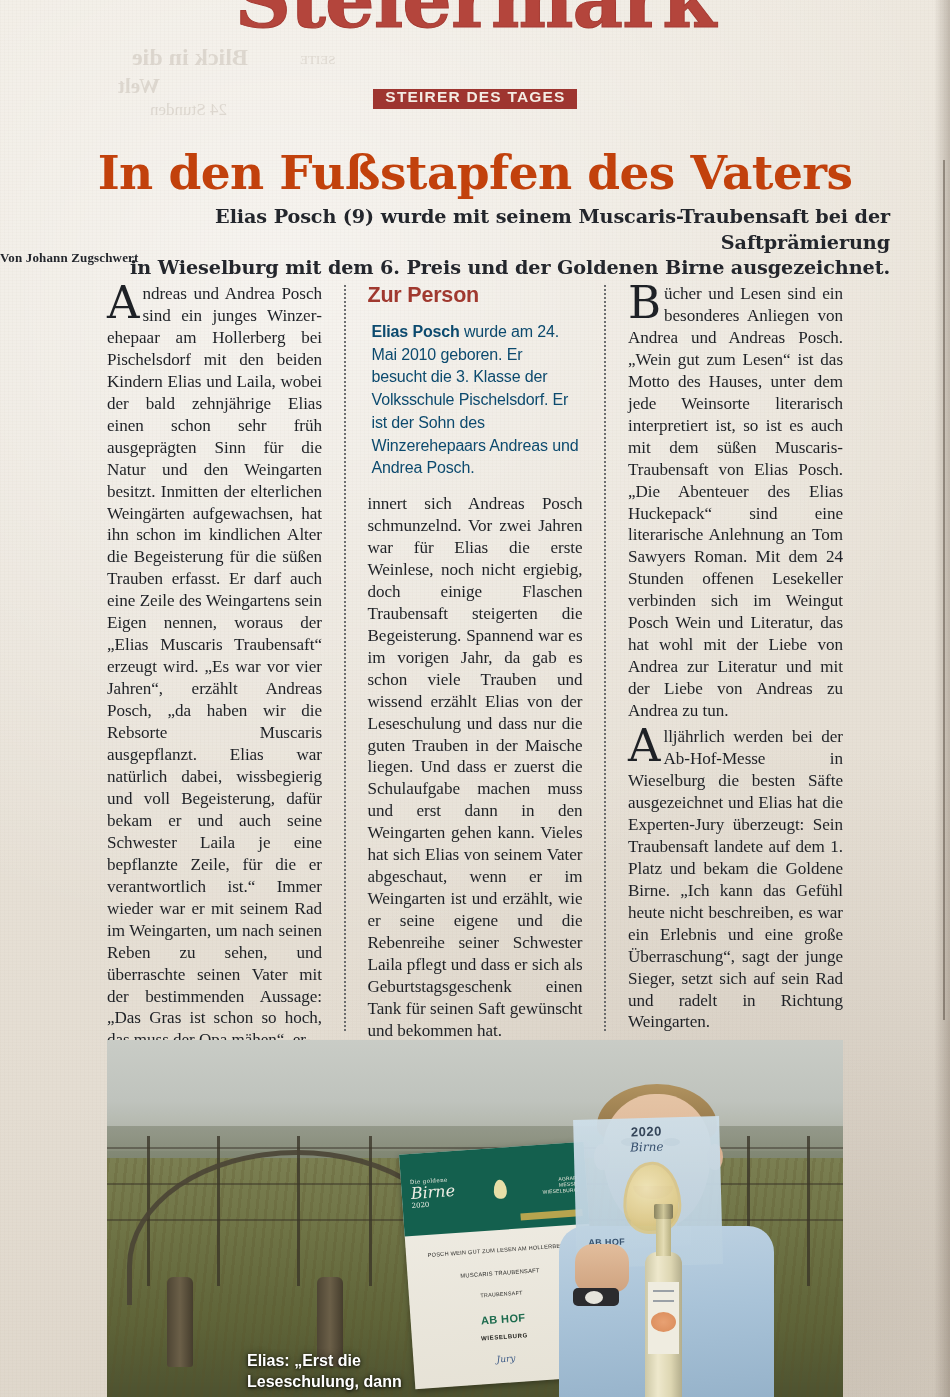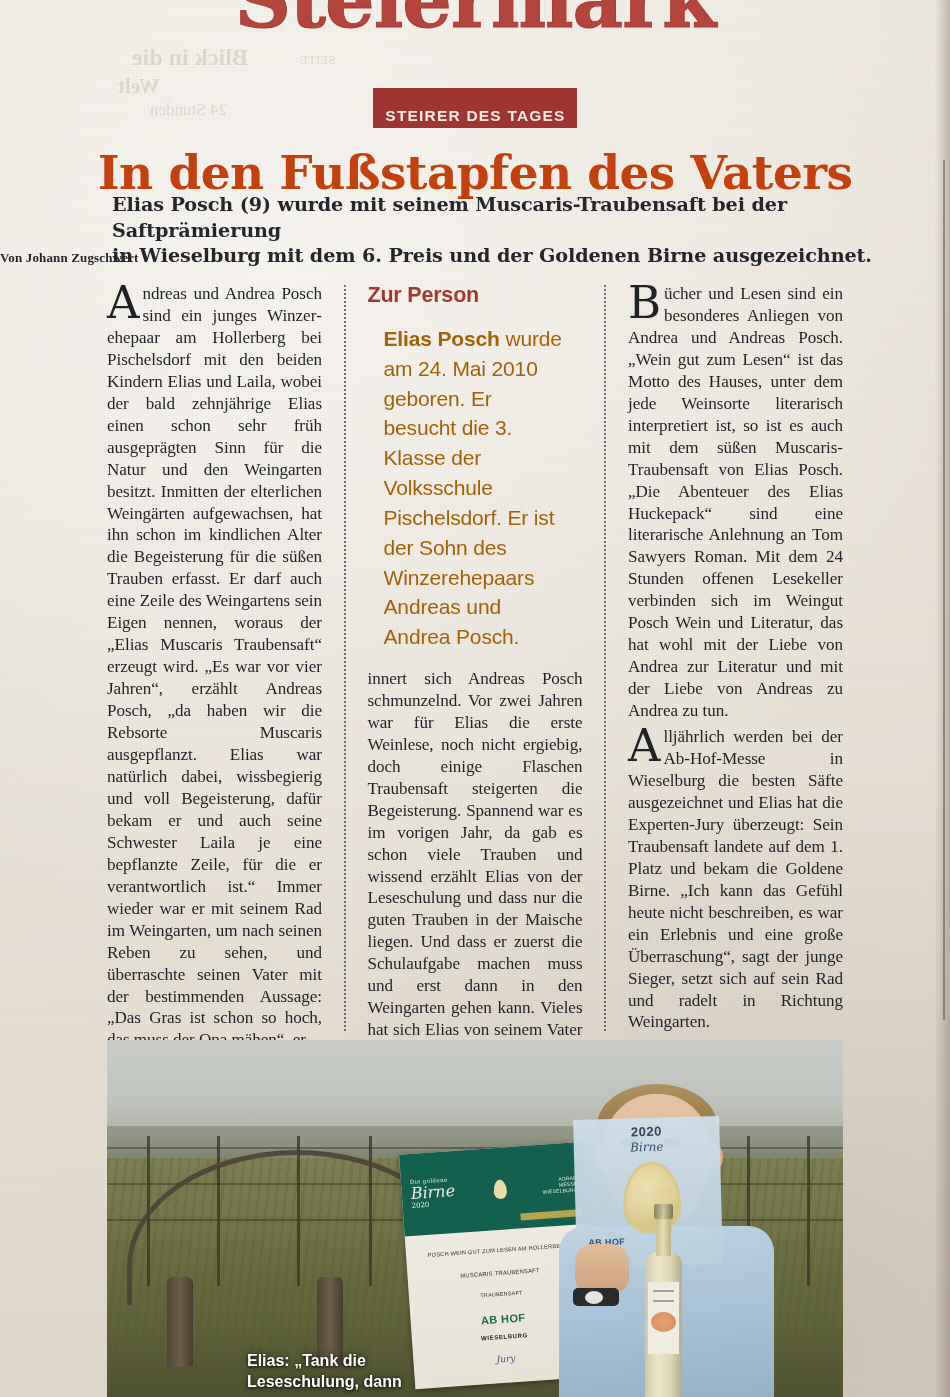--- a/index.html
+++ b/index.html
@@ -65,37 +65,37 @@
   
   .kicker-wrap { position: absolute; top: 88px; left: 0; right: 0; text-align: center; }
   .kicker {
     display: inline-block;
     background: #9e3530;
     color: #f4ece4;
     font-family: "Liberation Sans", sans-serif;
     font-weight: 700;
     font-size: 15.5px;
     letter-spacing: 1.2px;
-    padding: 20px 11px 4px 12px;
+    padding: 0 11px 4px 12px;
     line-height: 1.05;
   }
   
   .headline {
     position: absolute; top: 118px; left: 40px; right: 40px;
     text-align: center;
     font-family: "DejaVu Serif", serif;
     font-weight: 700;
     font-size: 47px;
     line-height: 1.02;
     color: #c2410c;
     letter-spacing: -0.6px;
   }
   .deck {
-    position: absolute; top: 192px; left: 112px; right: 60px;
-    text-align: left;
+    position: absolute; top: 204px; left: 112px; right: 60px;
+    text-align: right;
     font-family: "DejaVu Serif", serif;
     font-weight: 700;
     font-size: 19.2px;
     line-height: 1.33;
     color: #23262c;
     letter-spacing: -0.1px;
   }
   .byline {
     position: absolute; top: 250px; left: 0; right: 0;
     font-family: Liberation Serif, serif;
@@ -154,24 +154,24 @@
   .zp-title {
     font-family: "Liberation Sans", sans-serif;
     font-weight: 700;
     font-size: 21.5px;
     color: #a0392f;
     margin: 0 0 13px 0;
     letter-spacing: -.2px;
   }
   .zp-body {
     font-family: "Liberation Sans", sans-serif;
-    font-size: 21px;
+    font-size: 16px;
     line-height: 1.42;
-    color: #a16207;
-    margin: 16px;
+    color: #0c4a6e;
+    margin: 4px;
     letter-spacing: -.15px;
   }
   .zp-body b { font-weight: 700; }
 
   
   .photo {
     position: absolute;
     left: 107px; top: 1040px;
     width: 736px; height: 357px;
     overflow: hidden;
@@ -553,21 +553,21 @@
           <div class="bottle-cap"></div>
           <div class="bottle-label">
             <div class="ll"></div>
             <div class="ll"></div>
           </div>
           <div class="bottle-juice"></div>
         </div>
       </div>
 
       <div class="caption">
-        <span>Elias: „Tank die</span><br>
+        <span>Elias: „Erst die</span><br>
         <span>Leseschulung, dann</span>
       </div>
     </div>
 
   </div>
 
   <div class="edge"></div>
   <div class="edge-line"></div>
 </div>
 

